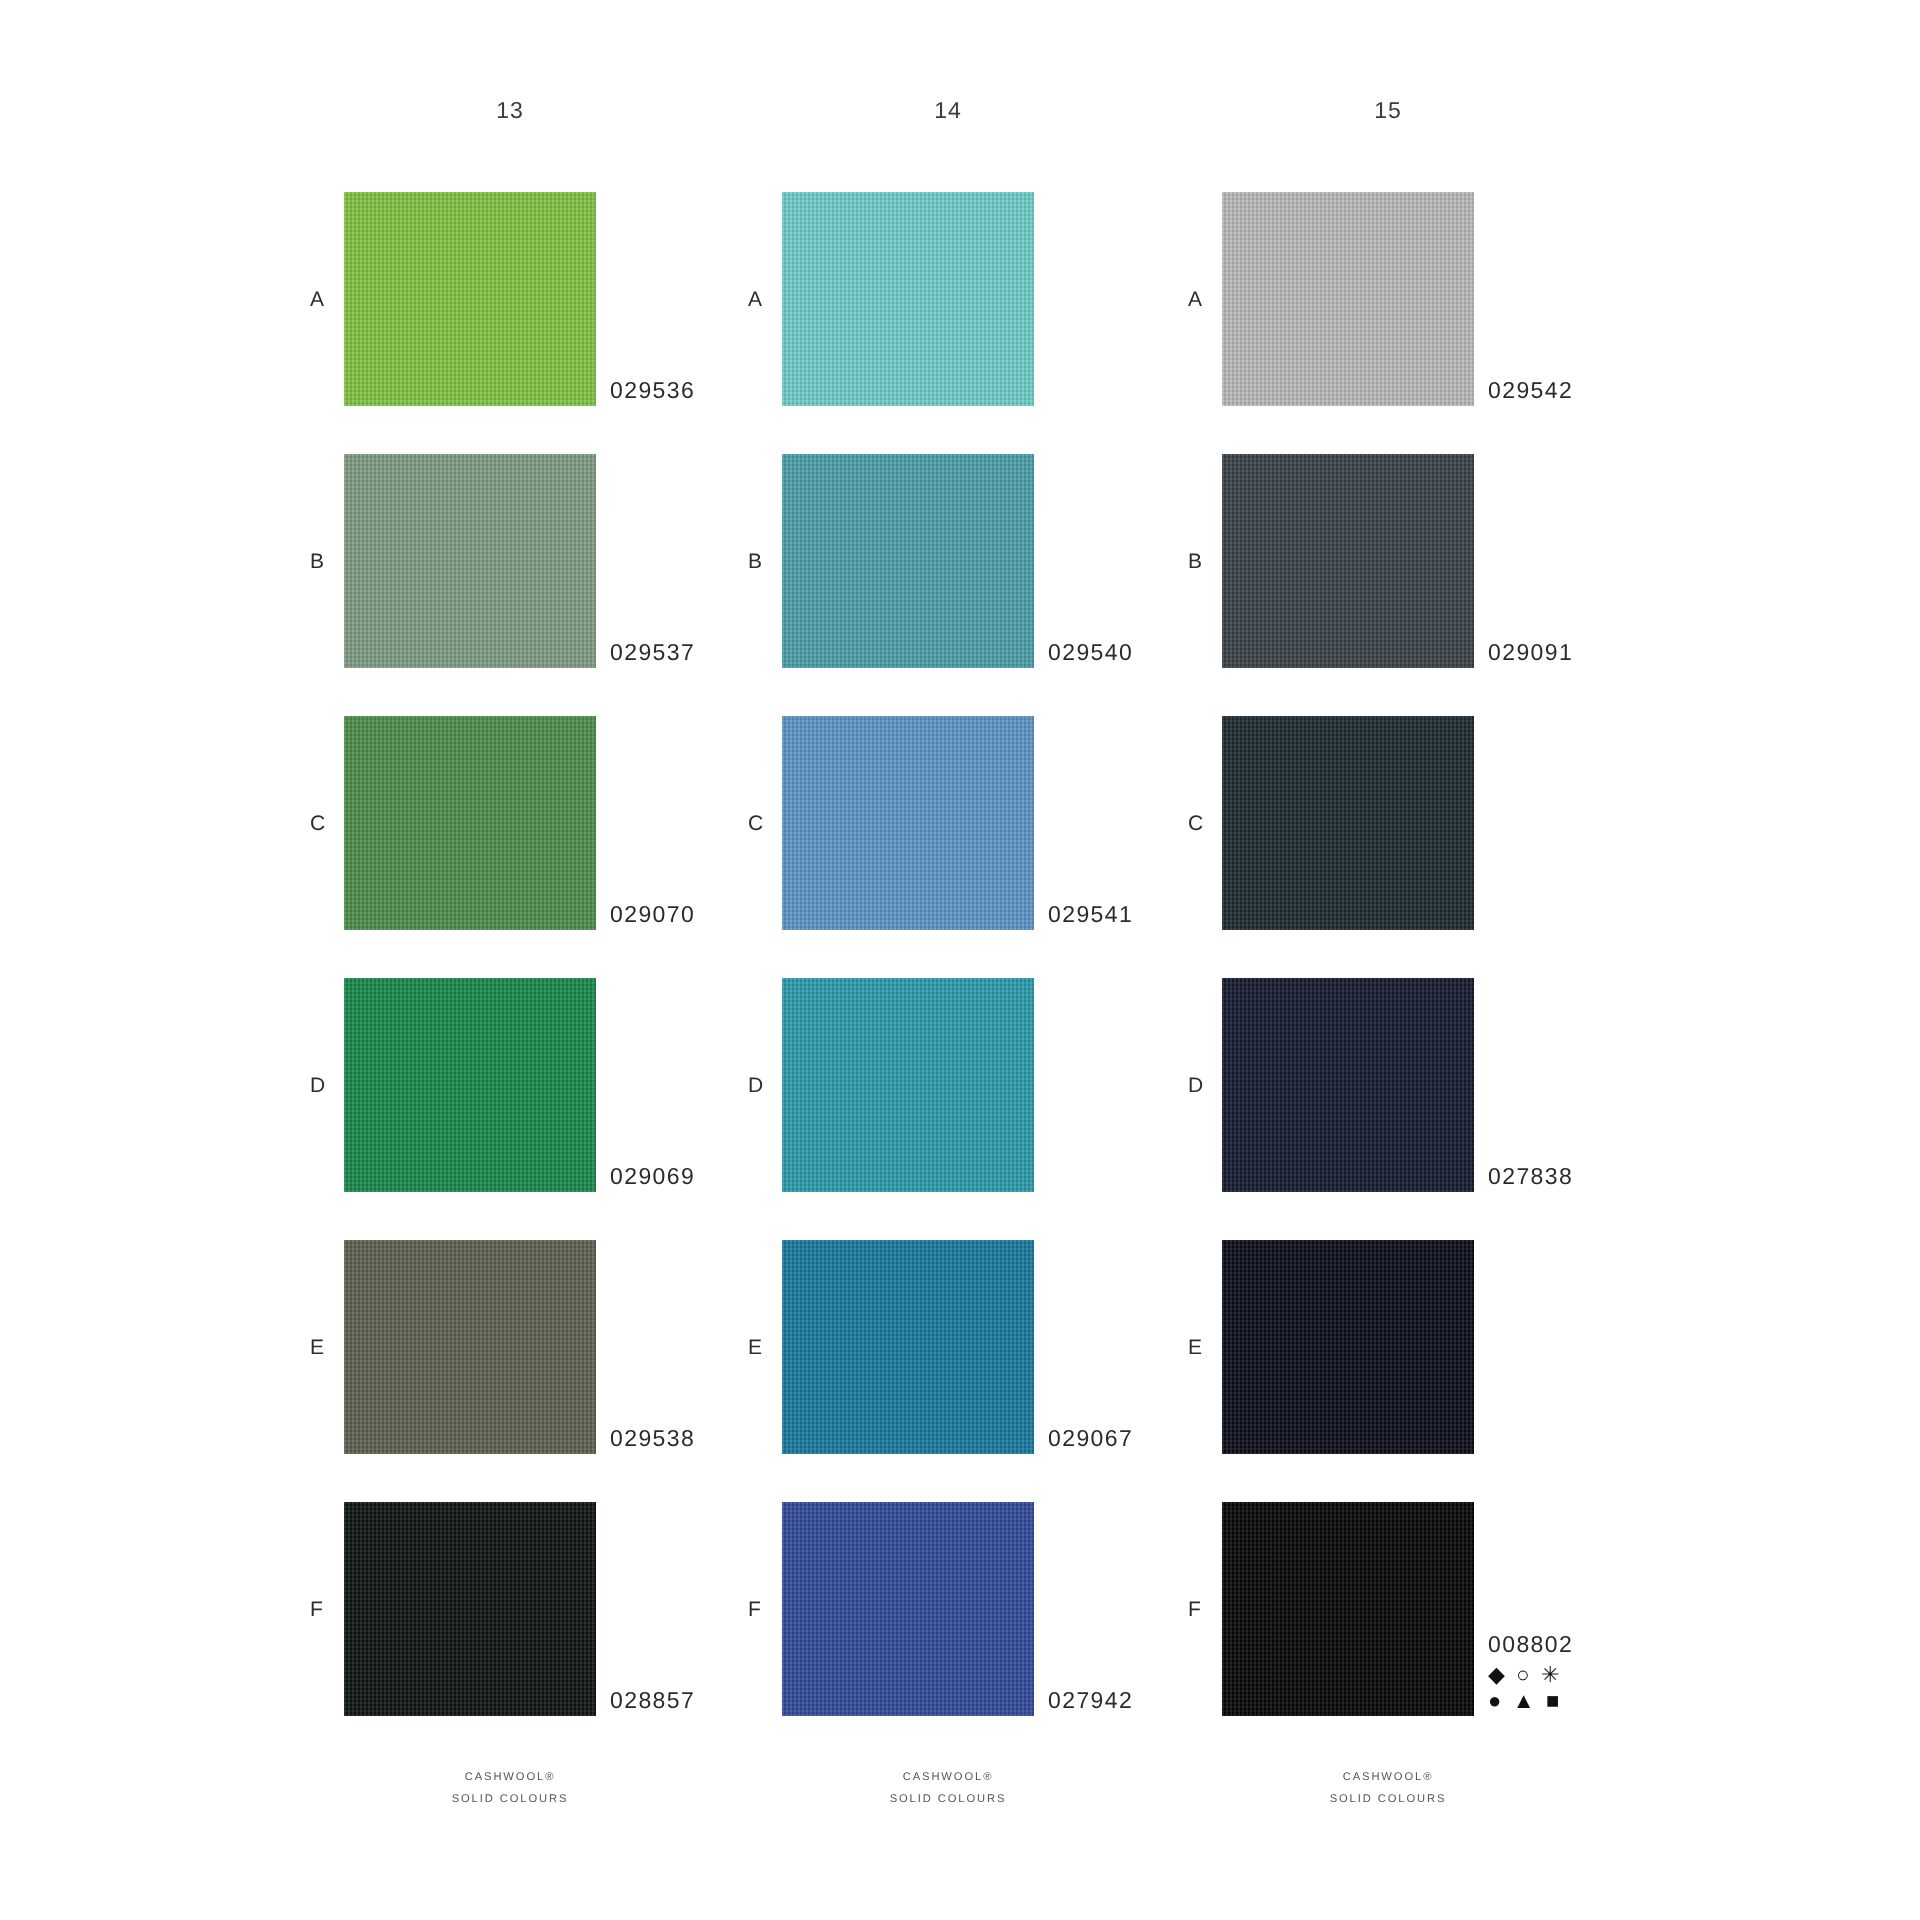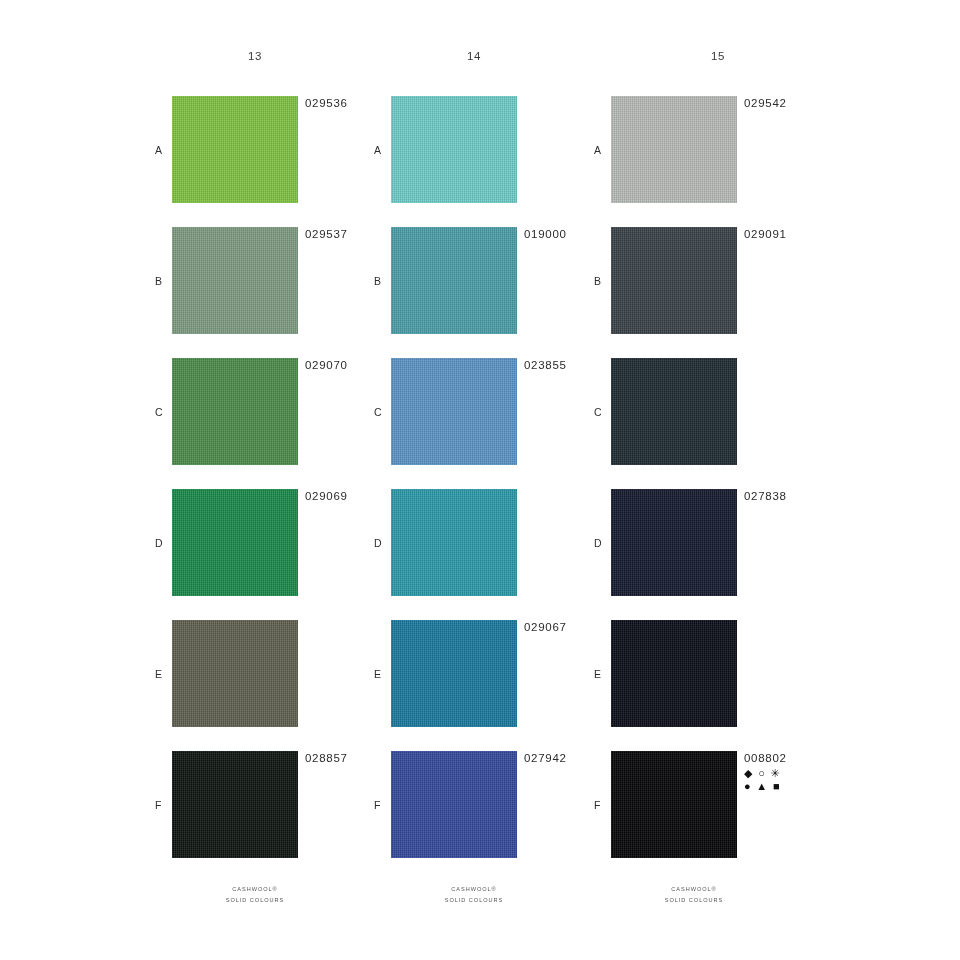--- a/index.html
+++ b/index.html
@@ -31,21 +31,21 @@
   .col-header {
     position: absolute;
     width: 120px;
     text-align: center;
     font-size: 11.5px;
     letter-spacing: 0.5px;
     color: #3b3b3b;
   }
   .col-header.c0 { left: 195px; }
   .col-header.c1 { left: 414px; }
-  .col-header.c2 { left: 658px; }
+  .col-header.c2 { left: 634px; }
 
   
   #grid {
     position: absolute;
     top: 96px;
     left: 0;
     width: 960px;
   }
 
   .grid-row {
@@ -98,21 +98,21 @@
   }
 
   .code {
     position: absolute;
     left: 150px;
     top: 0;
     height: 107px;
     display: flex;
     flex-direction: column;
     align-items: flex-start;
-    justify-content: flex-start;
+    justify-content: flex-end;
     font-size: 11.5px;
     letter-spacing: 0.7px;
     color: #2b2b2b;
     line-height: 1.25;
   }
 
   
   .symbols {
     margin-top: 2px;
     line-height: 1.05;
@@ -188,21 +188,21 @@
         <div class="row-letter">B</div>
         <div class="swatch" style="background-color: rgb(126, 154, 129);"></div>
         <div class="code">
           <span>029537</span>
         </div>
       </div>
       <div class="cell c1">
         <div class="row-letter">B</div>
         <div class="swatch" style="background-color: rgb(74, 157, 169);"></div>
         <div class="code">
-          <span>019000</span>
+          <span>029540</span>
         </div>
       </div>
       <div class="cell c2">
         <div class="row-letter">B</div>
         <div class="swatch" style="background-color: rgb(57, 65, 71);"></div>
         <div class="code">
           <span>029091</span>
         </div>
       </div>
     </div>
@@ -212,21 +212,21 @@
         <div class="row-letter">C</div>
         <div class="swatch" style="background-color: rgb(75, 140, 74);"></div>
         <div class="code">
           <span>029070</span>
         </div>
       </div>
       <div class="cell c1">
         <div class="row-letter">C</div>
         <div class="swatch" style="background-color: rgb(91, 147, 197);"></div>
         <div class="code">
-          <span>023855</span>
+          <span>029541</span>
         </div>
       </div>
       <div class="cell c2">
         <div class="row-letter">C</div>
         <div class="swatch" style="background-color: rgb(29, 41, 49);"></div>
       </div>
     </div>
 
     <div class="grid-row">
       <div class="cell c0">
@@ -246,20 +246,23 @@
         <div class="code">
           <span>027838</span>
         </div>
       </div>
     </div>
 
     <div class="grid-row">
       <div class="cell c0">
         <div class="row-letter">E</div>
         <div class="swatch" style="background-color: rgb(94, 95, 78);"></div>
+        <div class="code">
+          <span>029538</span>
+        </div>
       </div>
       <div class="cell c1">
         <div class="row-letter">E</div>
         <div class="swatch" style="background-color: rgb(25, 121, 158);"></div>
         <div class="code">
           <span>029067</span>
         </div>
       </div>
       <div class="cell c2">
         <div class="row-letter">E</div>

